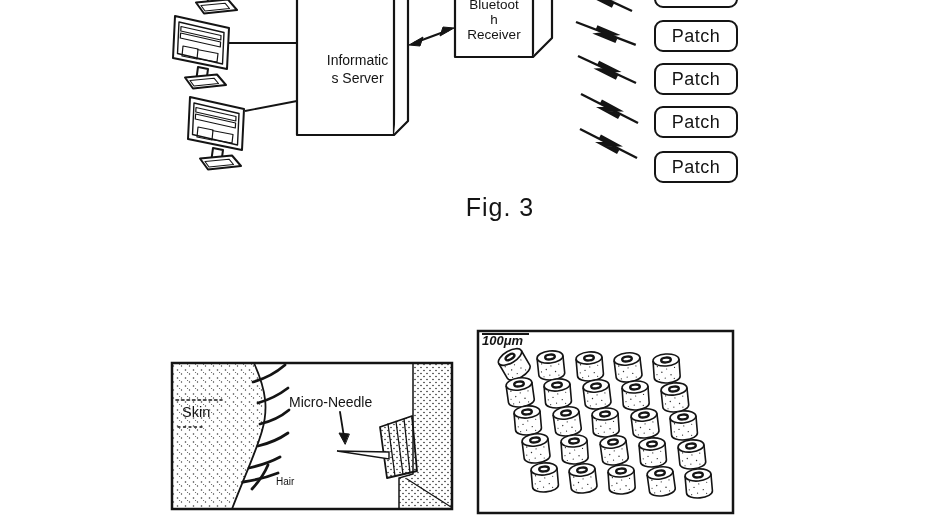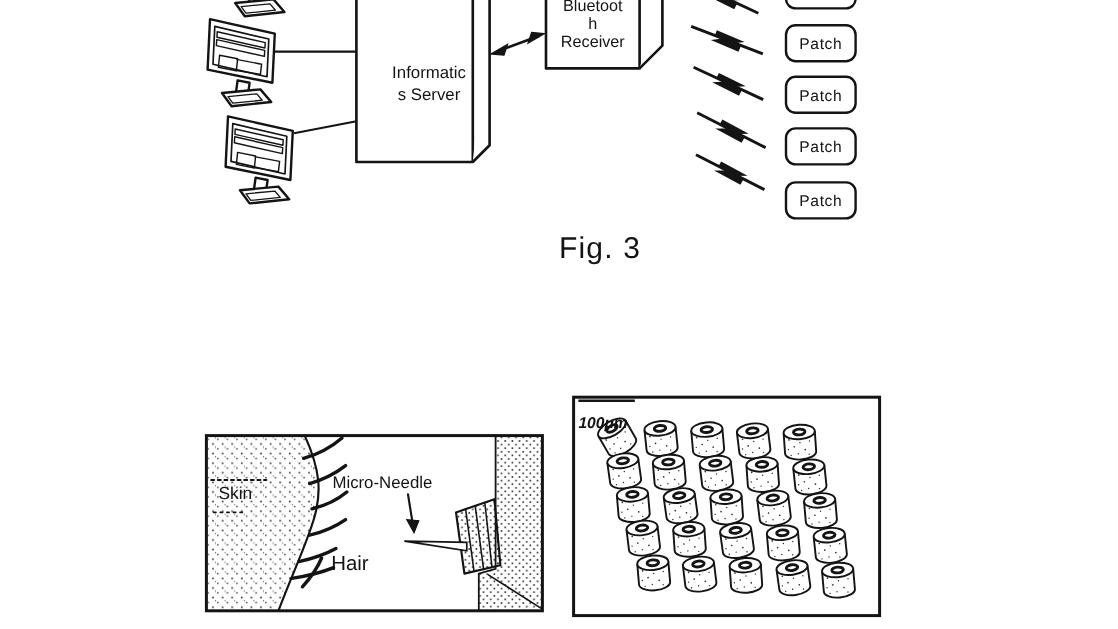--- a/index.html
+++ b/index.html
@@ -7,29 +7,29 @@
     position:relative;width:932px;height:524px;overflow:hidden;
     background:#ffffff;font-family:"Liberation Sans",sans-serif;color:#141414;
   }
   .art{position:absolute;left:0;top:0;}
   .lbl{position:absolute;white-space:pre-line;line-height:1.2;}
   .lbl.center{text-align:center;}
   .server-label{left:297px;top:51px;width:97px;font-size:14px;line-height:18px;padding-left:12px;}
   .bt-label{left:455px;top:-3px;width:78px;font-size:13.5px;line-height:15px;}
   .fig-caption{left:440px;top:192px;width:120px;font-size:25px;letter-spacing:1px;}
   .patch-box{
-    position:absolute;left:654px;width:60px;height:32px;box-sizing:border-box;
+    position:absolute;left:654px;width:84px;height:32px;box-sizing:border-box;
     border:2px solid #141414;border-radius:9px;background:#fff;
     display:flex;align-items:center;justify-content:center;
-    font-size:13px;letter-spacing:.5px;
+    font-size:18px;letter-spacing:.5px;
   }
   .skin-label{left:182px;top:404px;font-size:14.5px;text-align:right;}
-  .needle-label{left:277px;top:394px;font-size:14px;}
-  .hair-label{left:276px;top:460px;font-size:17px;}
-  .scale-label{left:482px;top:333px;font-size:13px;font-style:italic;font-weight:600;margin-top:12px;}
+  .needle-label{left:289px;top:394px;font-size:14px;}
+  .hair-label{left:276px;top:476px;font-size:10px;}
+  .scale-label{left:482px;top:333px;font-size:13px;font-style:italic;font-weight:600;}
 </style>
 </head>
 <body>
 
 <div class="canvas">
 
   <svg class="art" width="932" height="524" viewBox="0 0 932 524">
     <defs>
       <pattern id="dots" width="8" height="8" patternUnits="userSpaceOnUse">
         <circle cx="1.5" cy="2" r="0.8" fill="#3a3a3a"></circle>

